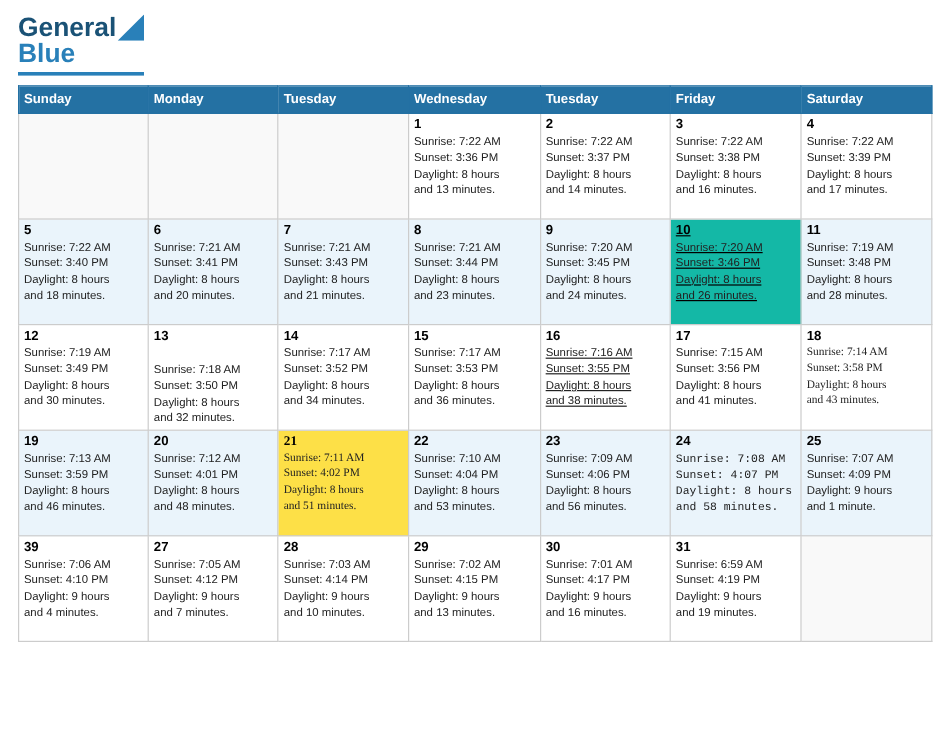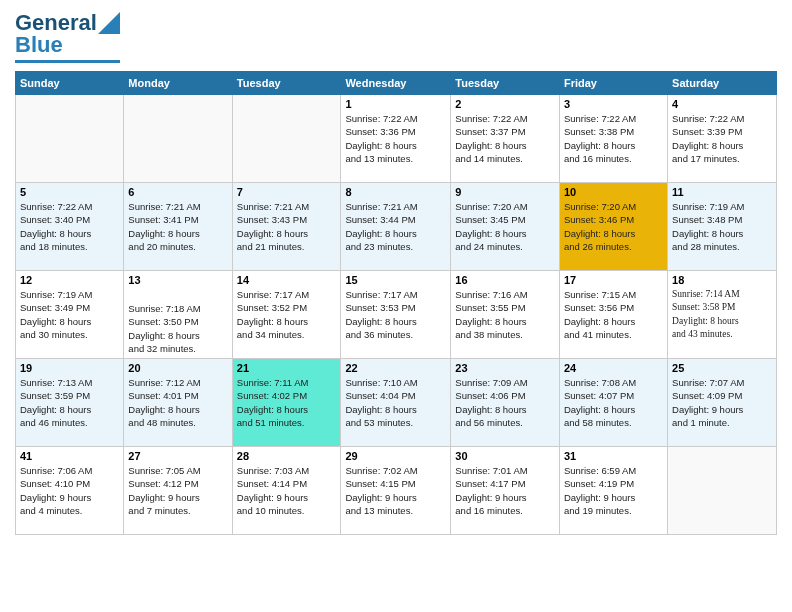--- a/index.html
+++ b/index.html
@@ -183,21 +183,21 @@
 Daylight: 8 hours
 and 23 minutes.</div>
           </td>
           <td style="background: rgb(234, 244, 251);">
             <span class="day-num">9</span>
             <div class="day-info" style="white-space: pre-line;">Sunrise: 7:20 AM
 Sunset: 3:45 PM
 Daylight: 8 hours
 and 24 minutes.</div>
           </td>
-          <td style="background: #eab308;">
+          <td style="background: #14b8a6; text-decoration: underline;">
             <span class="day-num">10</span>
             <div class="day-info" style="white-space: pre-line;">Sunrise: 7:20 AM
 Sunset: 3:46 PM
 Daylight: 8 hours
 and 26 minutes.</div>
           </td>
           <td style="background: rgb(234, 244, 251);">
             <span class="day-num">11</span>
             <div class="day-info" style="white-space: pre-line;">Sunrise: 7:19 AM
 Sunset: 3:48 PM
@@ -229,21 +229,21 @@
           </td>
           <td>
             <span class="day-num">15</span>
             <div class="day-info" style="white-space: pre-line;">Sunrise: 7:17 AM
 Sunset: 3:53 PM
 Daylight: 8 hours
 and 36 minutes.</div>
           </td>
           <td>
             <span class="day-num">16</span>
-            <div class="day-info" style="white-space: pre-line;">Sunrise: 7:16 AM
+            <div class="day-info" style="white-space: pre-line; text-decoration: underline;">Sunrise: 7:16 AM
 Sunset: 3:55 PM
 Daylight: 8 hours
 and 38 minutes.</div>
           </td>
           <td>
             <span class="day-num">17</span>
             <div class="day-info" style="white-space: pre-line;">Sunrise: 7:15 AM
 Sunset: 3:56 PM
 Daylight: 8 hours
 and 41 minutes.</div>
@@ -264,21 +264,21 @@
 Daylight: 8 hours
 and 46 minutes.</div>
           </td>
           <td style="background: rgb(234, 244, 251);">
             <span class="day-num">20</span>
             <div class="day-info" style="white-space: pre-line;">Sunrise: 7:12 AM
 Sunset: 4:01 PM
 Daylight: 8 hours
 and 48 minutes.</div>
           </td>
-          <td style="background: #5eead4;">
+          <td style="background: #fde047; font-family: Liberation Serif, serif;">
             <span class="day-num">21</span>
             <div class="day-info" style="white-space: pre-line;">Sunrise: 7:11 AM
 Sunset: 4:02 PM
 Daylight: 8 hours
 and 51 minutes.</div>
           </td>
           <td style="background: rgb(234, 244, 251);">
             <span class="day-num">22</span>
             <div class="day-info" style="white-space: pre-line;">Sunrise: 7:10 AM
 Sunset: 4:04 PM
@@ -287,36 +287,36 @@
           </td>
           <td style="background: rgb(234, 244, 251);">
             <span class="day-num">23</span>
             <div class="day-info" style="white-space: pre-line;">Sunrise: 7:09 AM
 Sunset: 4:06 PM
 Daylight: 8 hours
 and 56 minutes.</div>
           </td>
           <td style="background: rgb(234, 244, 251);">
             <span class="day-num">24</span>
-            <div class="day-info" style="white-space: pre-line;">Sunrise: 7:08 AM
+            <div class="day-info" style="white-space: pre-line; font-family: Liberation Mono, monospace;">Sunrise: 7:08 AM
 Sunset: 4:07 PM
 Daylight: 8 hours
 and 58 minutes.</div>
           </td>
           <td style="background: rgb(234, 244, 251);">
             <span class="day-num">25</span>
             <div class="day-info" style="white-space: pre-line;">Sunrise: 7:07 AM
 Sunset: 4:09 PM
 Daylight: 9 hours
 and 1 minute.</div>
           </td>
         </tr>
         <tr>
           <td>
-            <span class="day-num">41</span>
+            <span class="day-num">39</span>
             <div class="day-info" style="white-space: pre-line;">Sunrise: 7:06 AM
 Sunset: 4:10 PM
 Daylight: 9 hours
 and 4 minutes.</div>
           </td>
           <td>
             <span class="day-num">27</span>
             <div class="day-info" style="white-space: pre-line;">Sunrise: 7:05 AM
 Sunset: 4:12 PM
 Daylight: 9 hours

